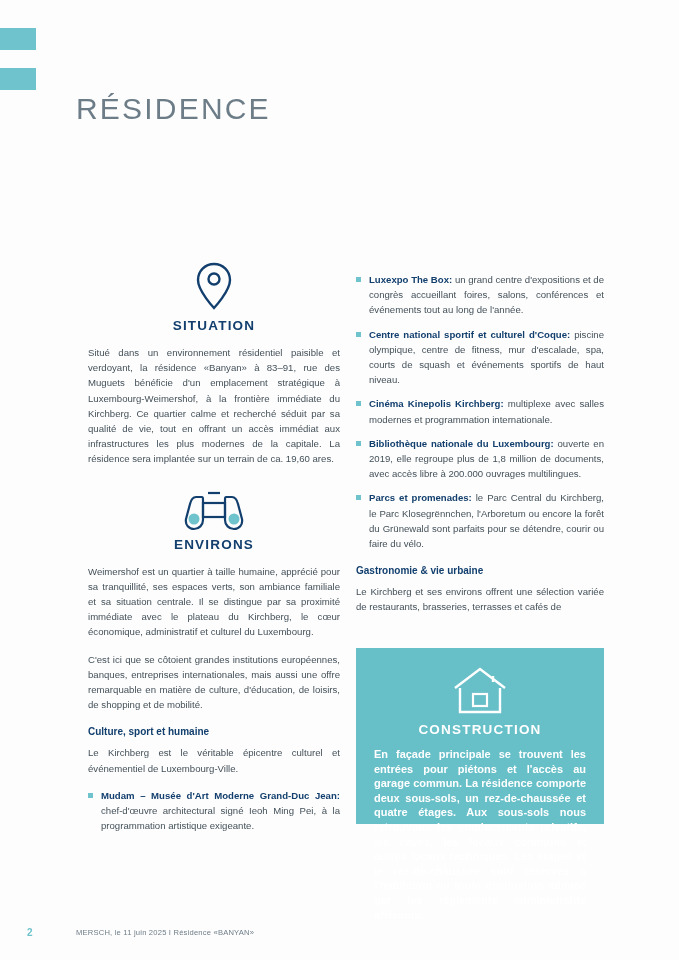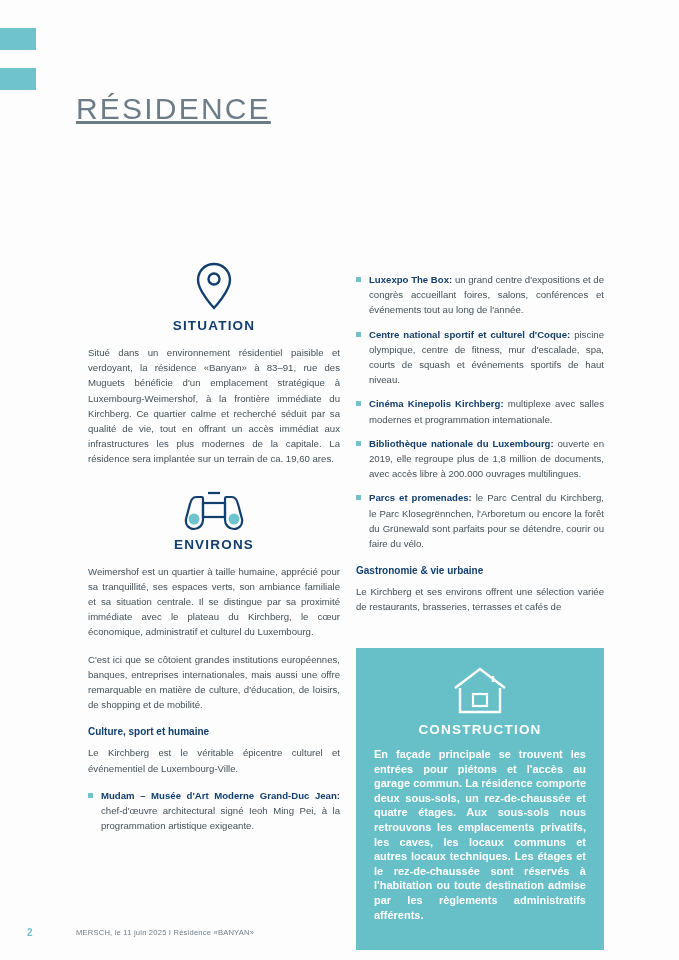--- a/index.html
+++ b/index.html
@@ -33,21 +33,20 @@
     position: absolute;
     left: 76px;
     top: 92px;
   }
   .title-line1 {
     font-size: 30px;
     letter-spacing: 2.2px;
     color: #6d7d88;
     font-weight: 400;
     line-height: 34px;
-    text-decoration: underline;
   }
   .title-line2 {
     font-size: 31px;
     letter-spacing: 2.2px;
     color: #123f6e;
     font-weight: 700;
     line-height: 36px;
     margin-top: 2px;
   }
 
@@ -116,21 +115,21 @@
     color: #123f6e;
     font-weight: 700;
   }
 
   
   .construction {
     position: absolute;
     left: 356px;
     top: 648px;
     width: 248px;
-    height: 302px;
+    height: 176px;
     background: #67bfc8;
     color: #ffffff;
     box-sizing: border-box;
     padding: 16px 18px 14px 18px;
     text-align: center;
   }
   .construction .chead {
     font-weight: 700;
     font-size: 13.5px;
     letter-spacing: 1.2px;

